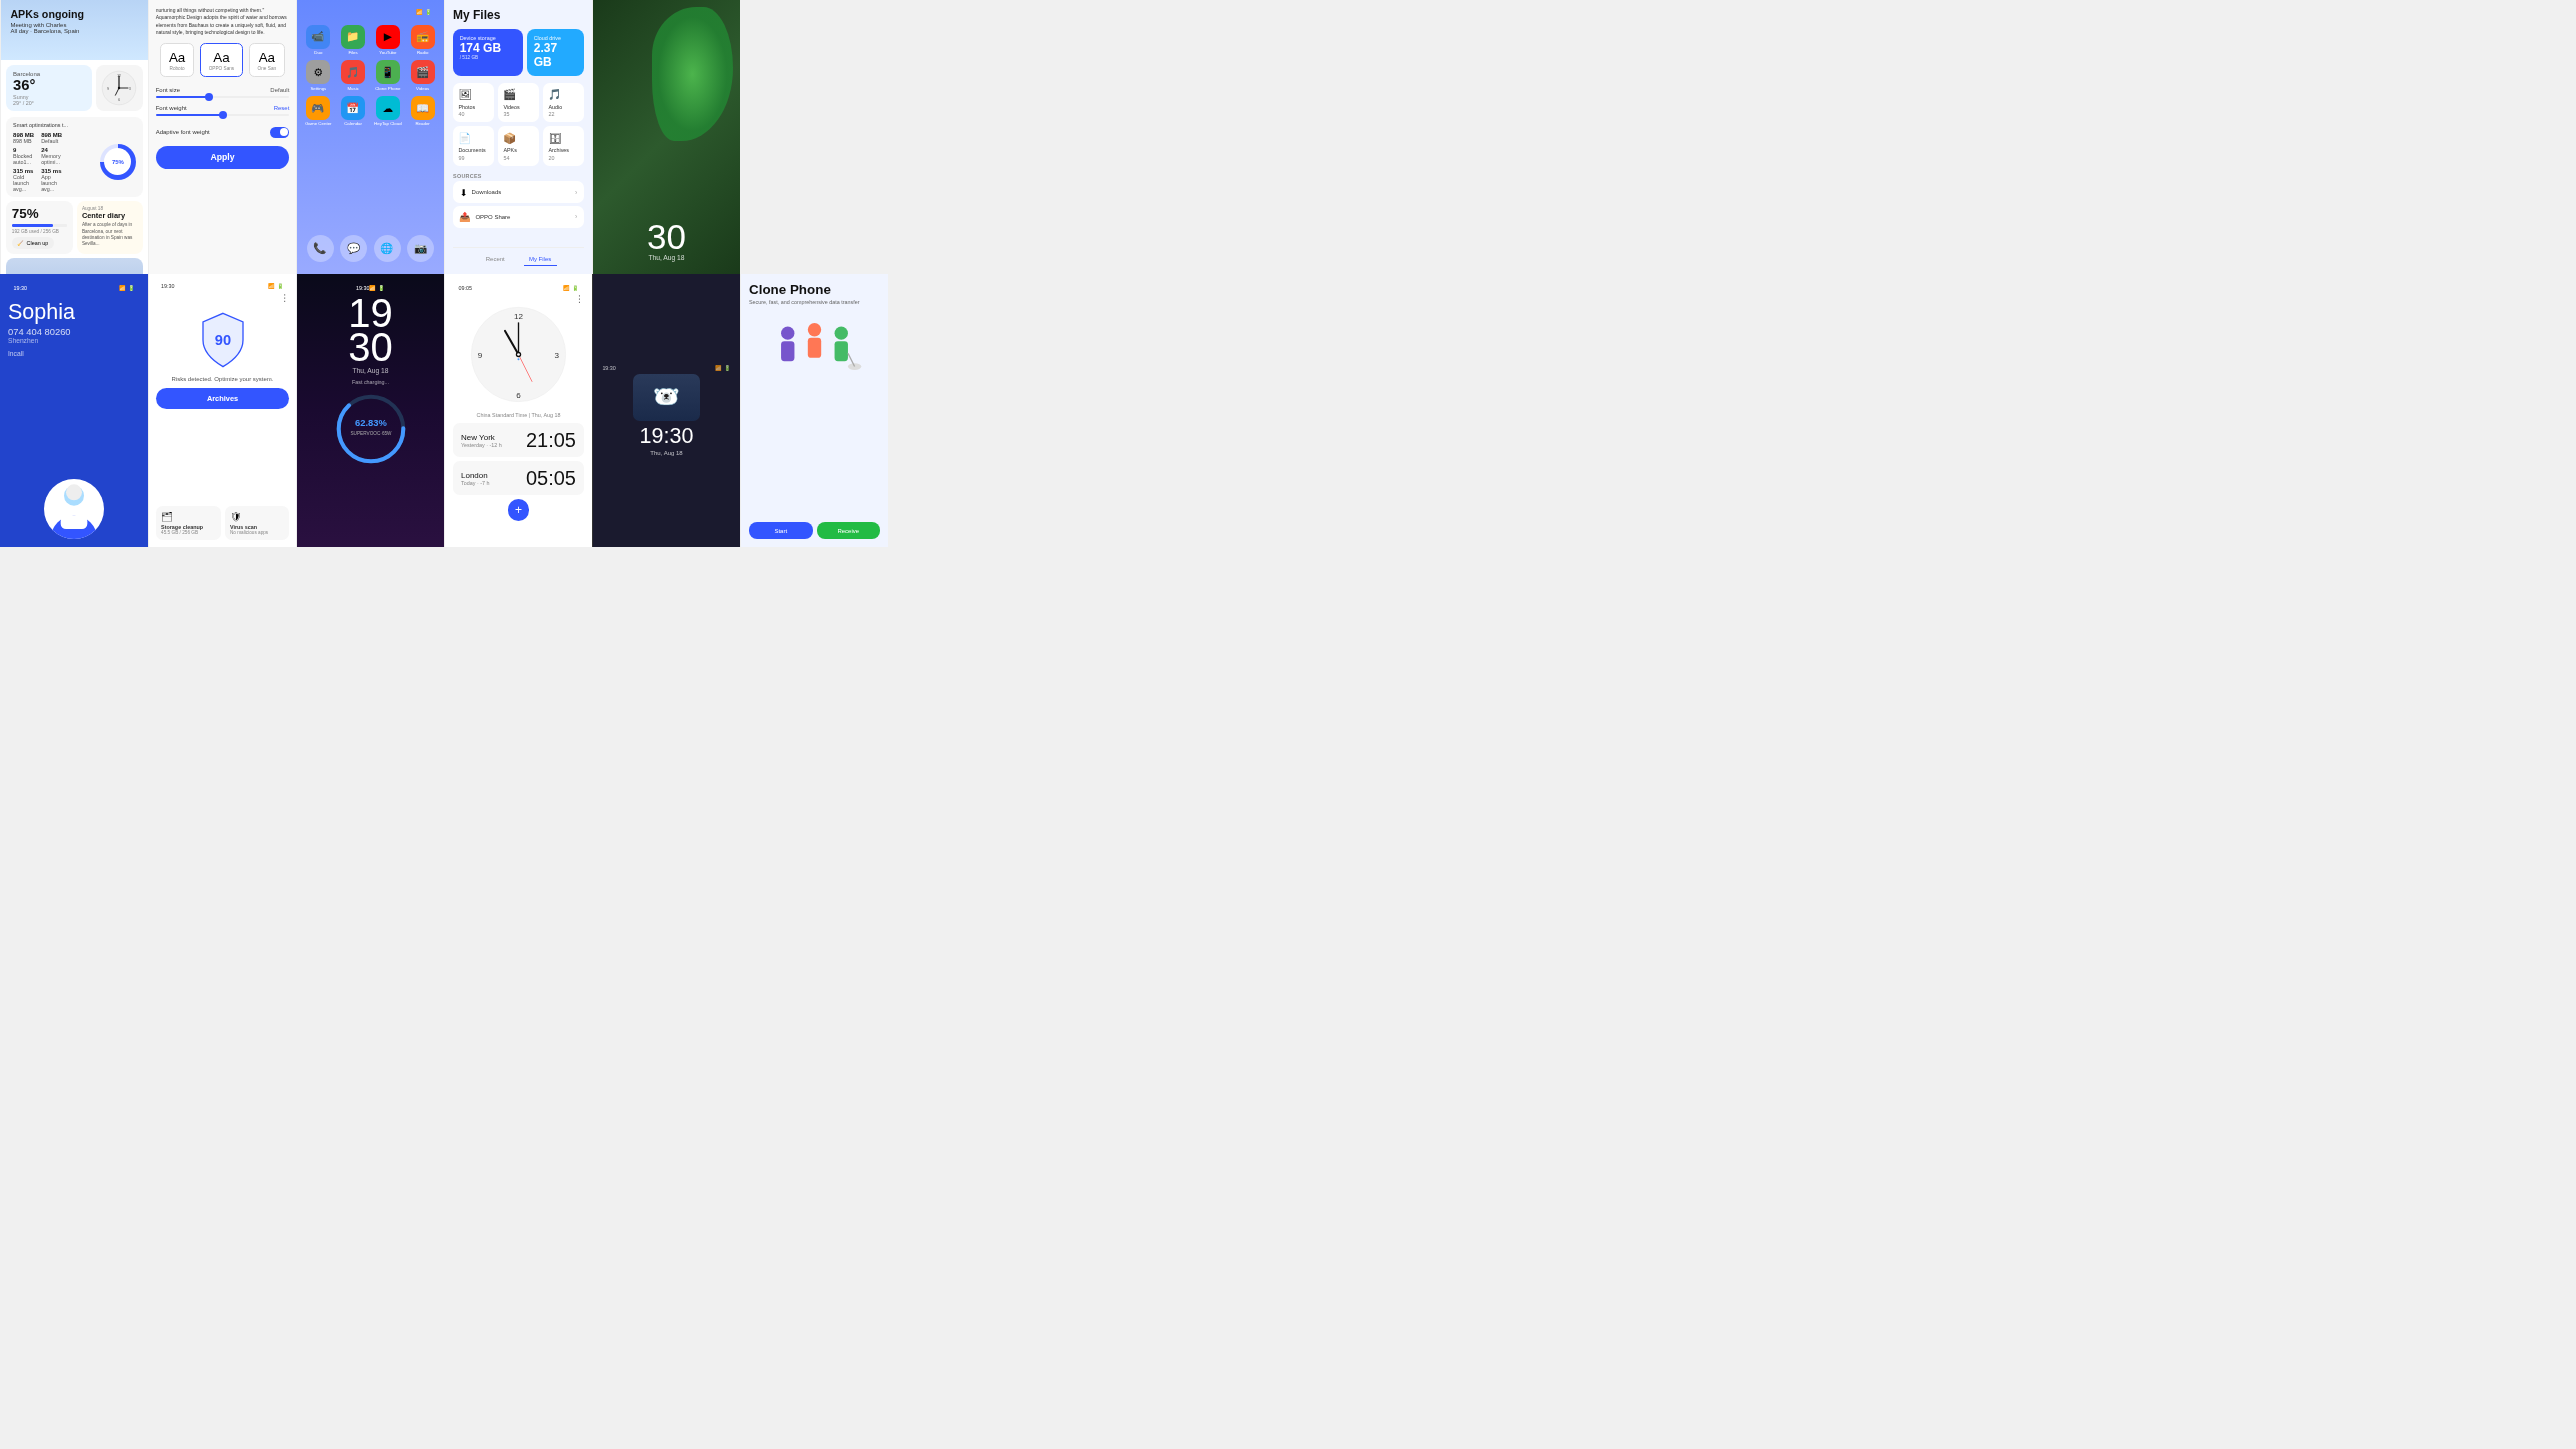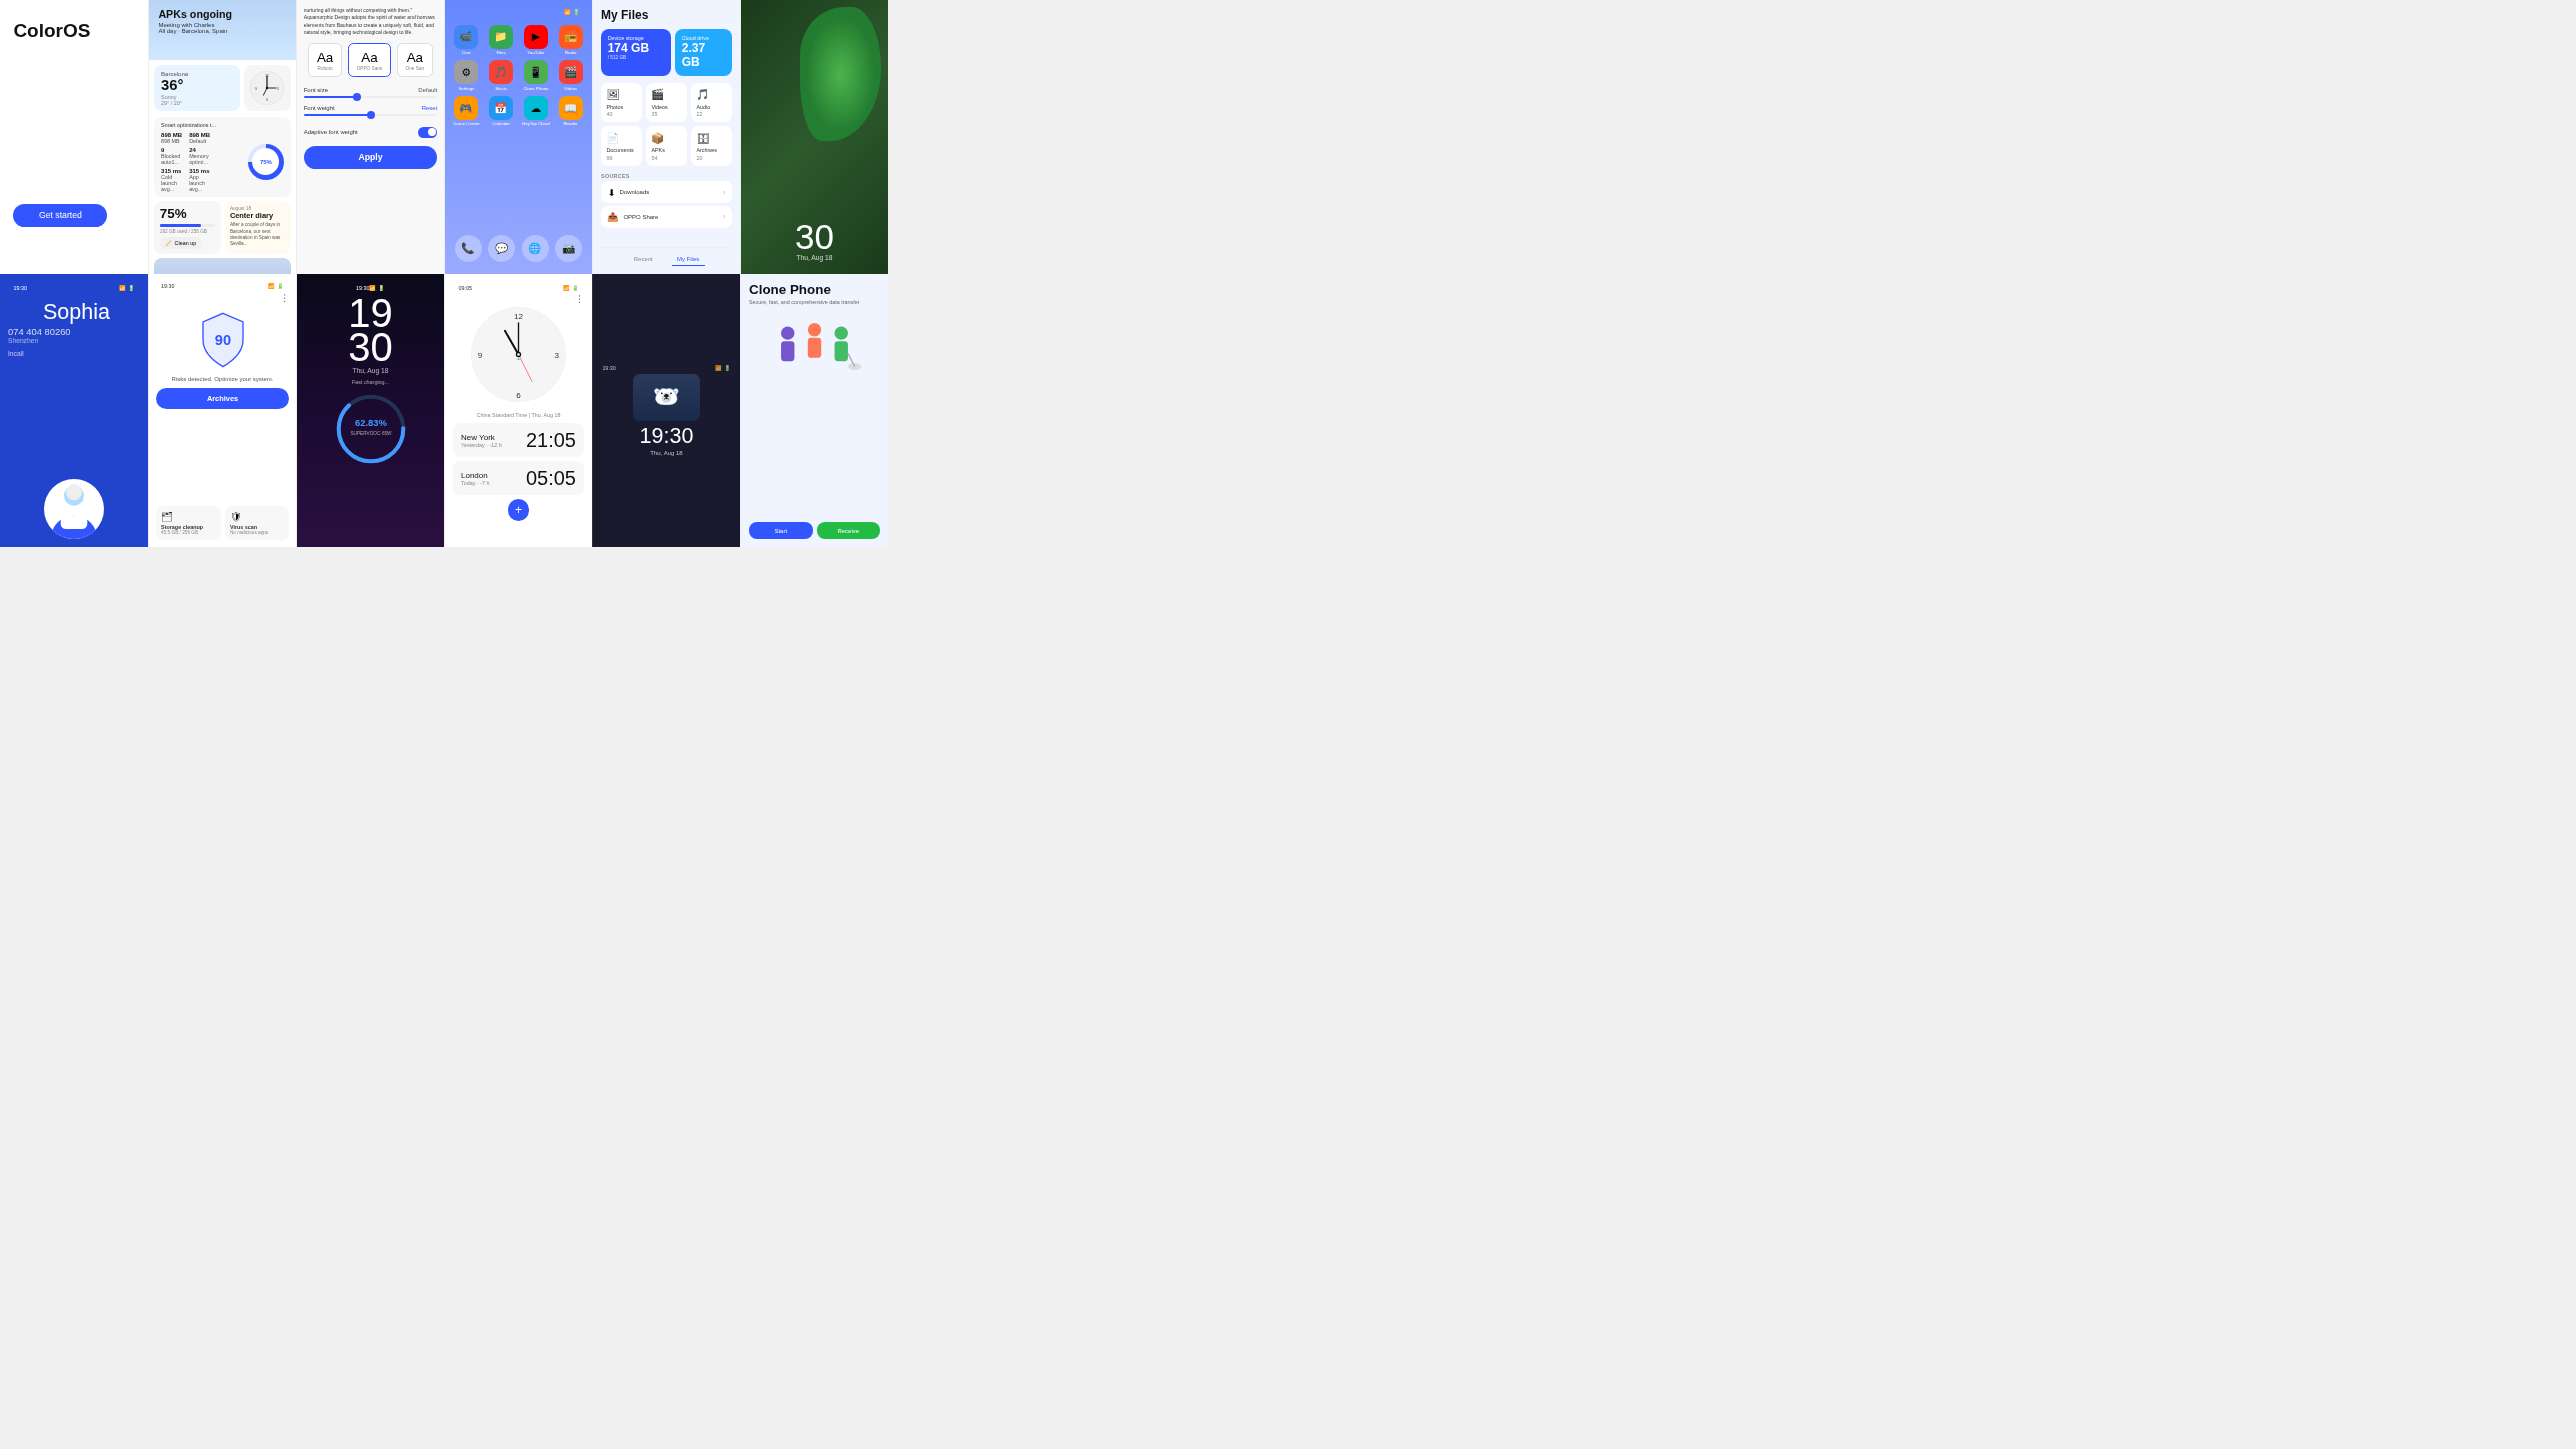--- a/index.html
+++ b/index.html
@@ -442,21 +442,21 @@
     .wallpaper-date { font-size: 6.7px; color: rgba(255,255,255,0.8); margin-bottom: 6.7px; }
 
     
     .panel-call {
       width: 148px;
       background: #2244cc;
       display: flex;
       flex-direction: column;
       padding: 8px;
     }
-    .call-name { font-size: 21.5px; font-weight: 300; color: #fff; margin-left: 35px; }
+    .call-name { font-size: 21.5px; font-weight: 300; color: #fff; }
     .call-number { font-size: 9.4px; color: rgba(255,255,255,0.8); margin-top: 1.3px; }
     .call-city { font-size: 6.7px; color: rgba(255,255,255,0.6); }
     .call-type { font-size: 6.7px; color: rgba(255,255,255,0.7); margin-top: 5.4px; }
     .caller-avatar {
       margin-top: auto;
       display: flex;
       justify-content: center;
     }
     .avatar-circle {
       width: 60px;
@@ -667,24 +667,20 @@
       text-align: right;
     }
   </style>
 </head>
 <body>
 
 <div class="main-container">
 
   <div class="top-row">
 
-    <div class="brand-panel panel">
-      <div class="brand-logo">ColorOS</div>
-      <button class="get-started-btn">Get started</button>
-    </div>
 
     <div class="panel panel-event">
       <div class="event-header">
         <div class="event-title">APKs ongoing</div>
         <div class="event-subtitle">Meeting with Charles</div>
         <div class="event-location">All day · Barcelona, Spain</div>
       </div>
 
       <div class="weather-clock-row">
         <div class="weather-card">

